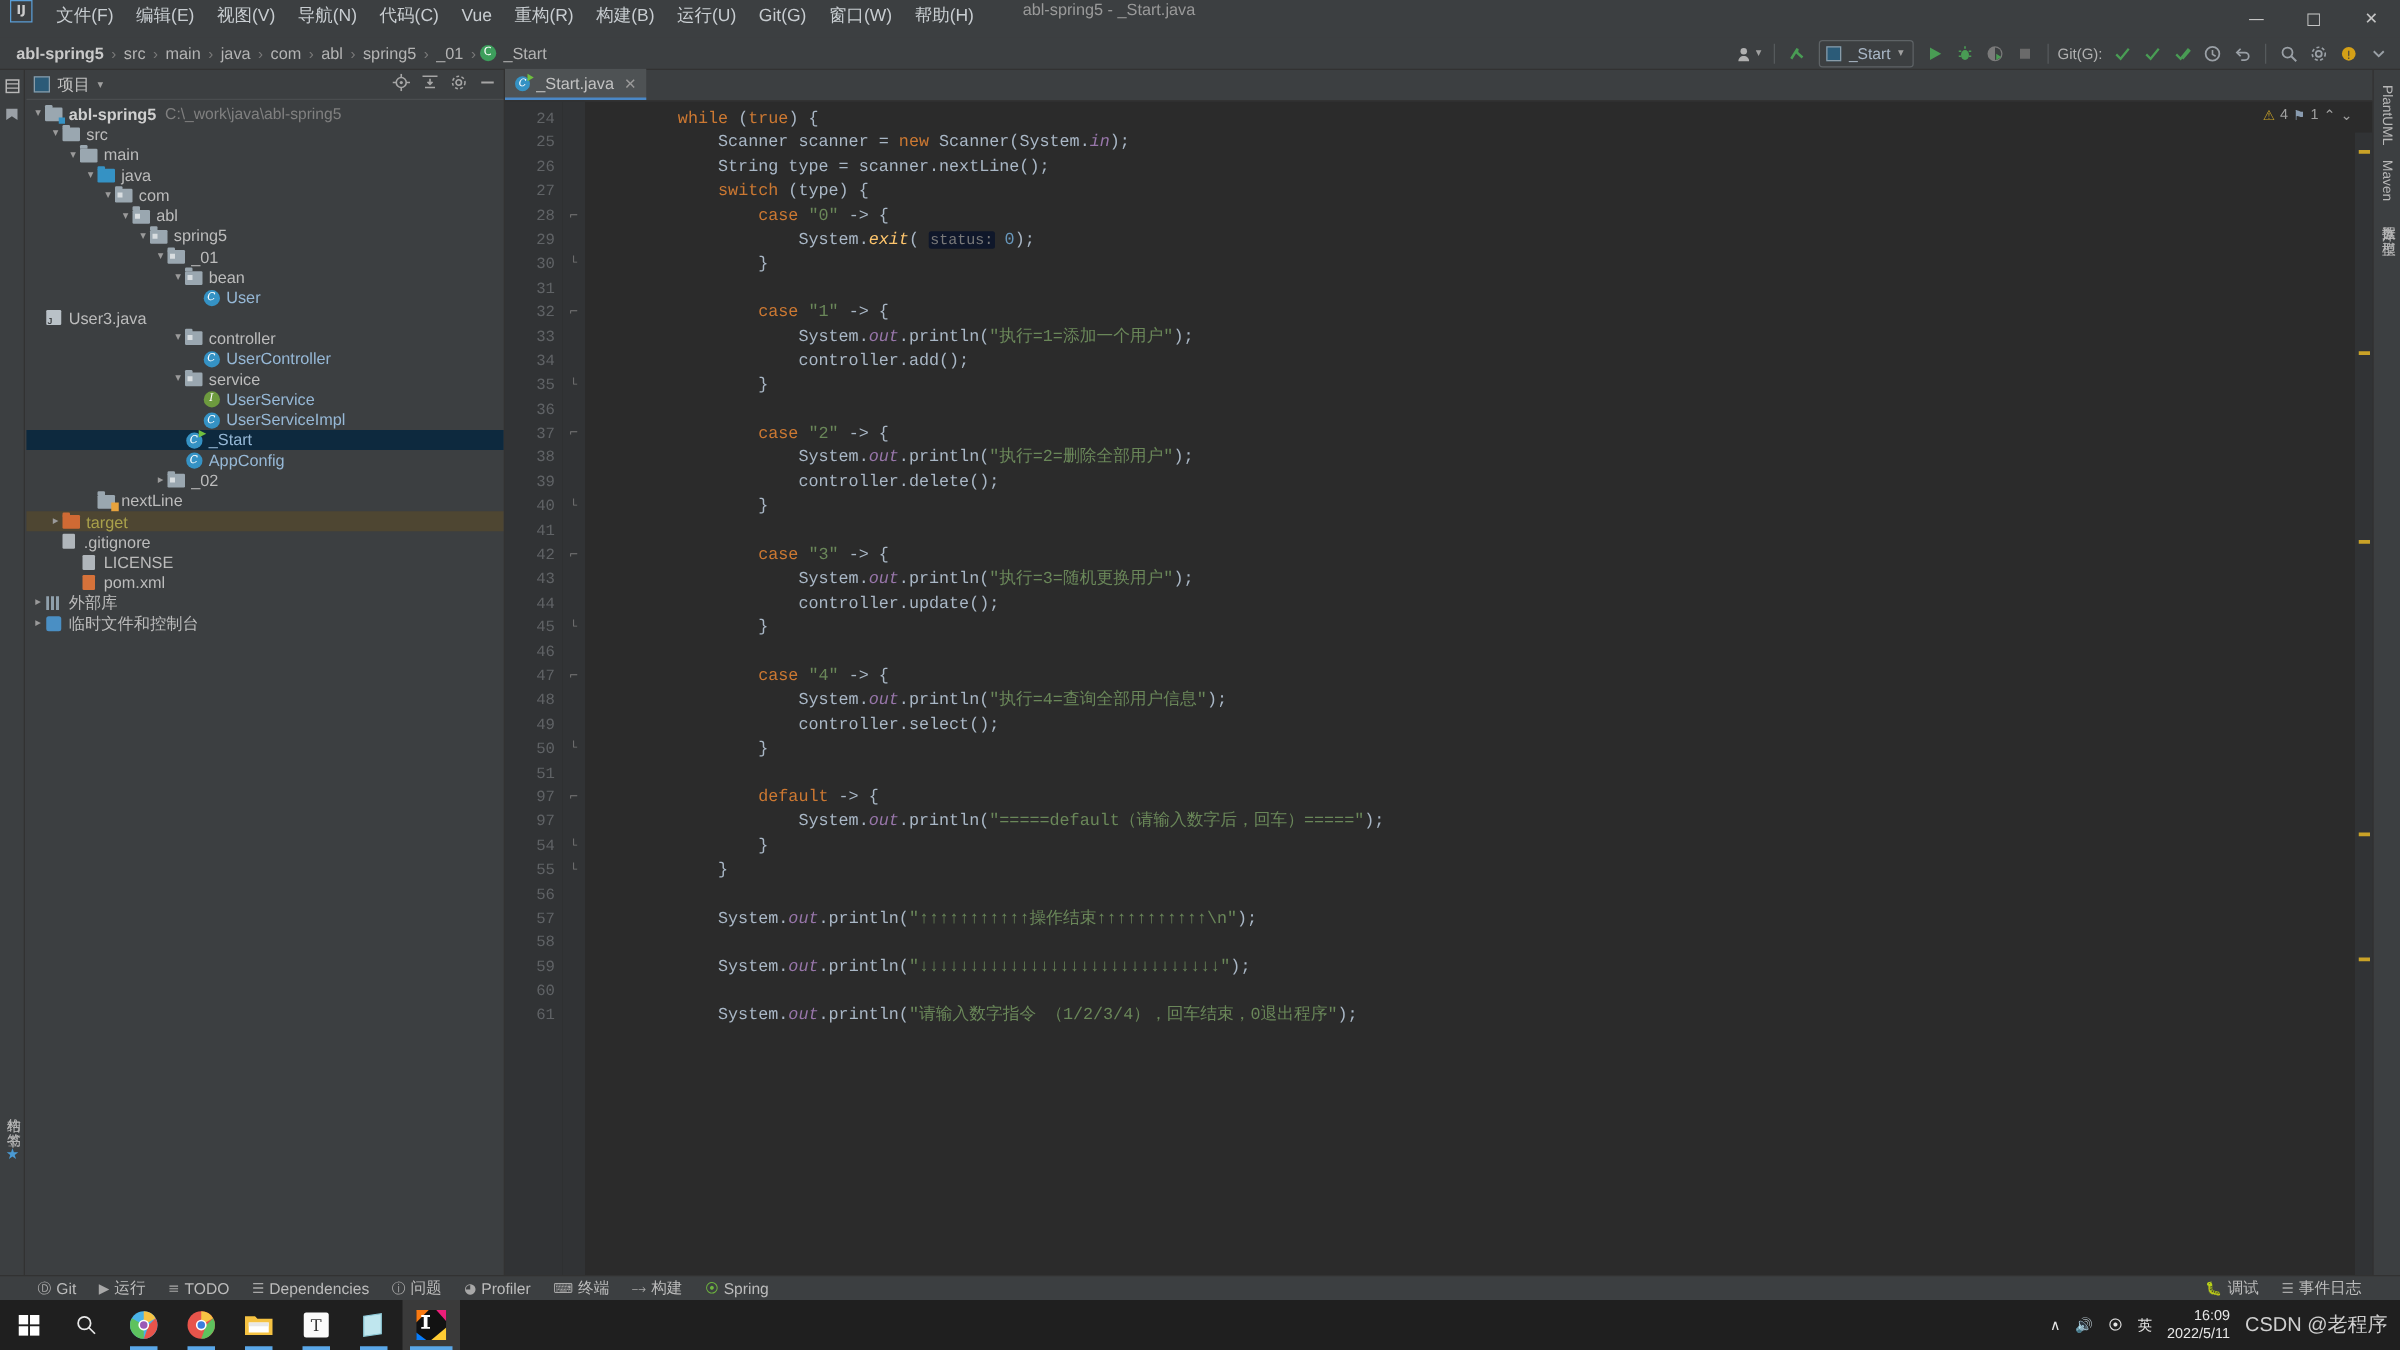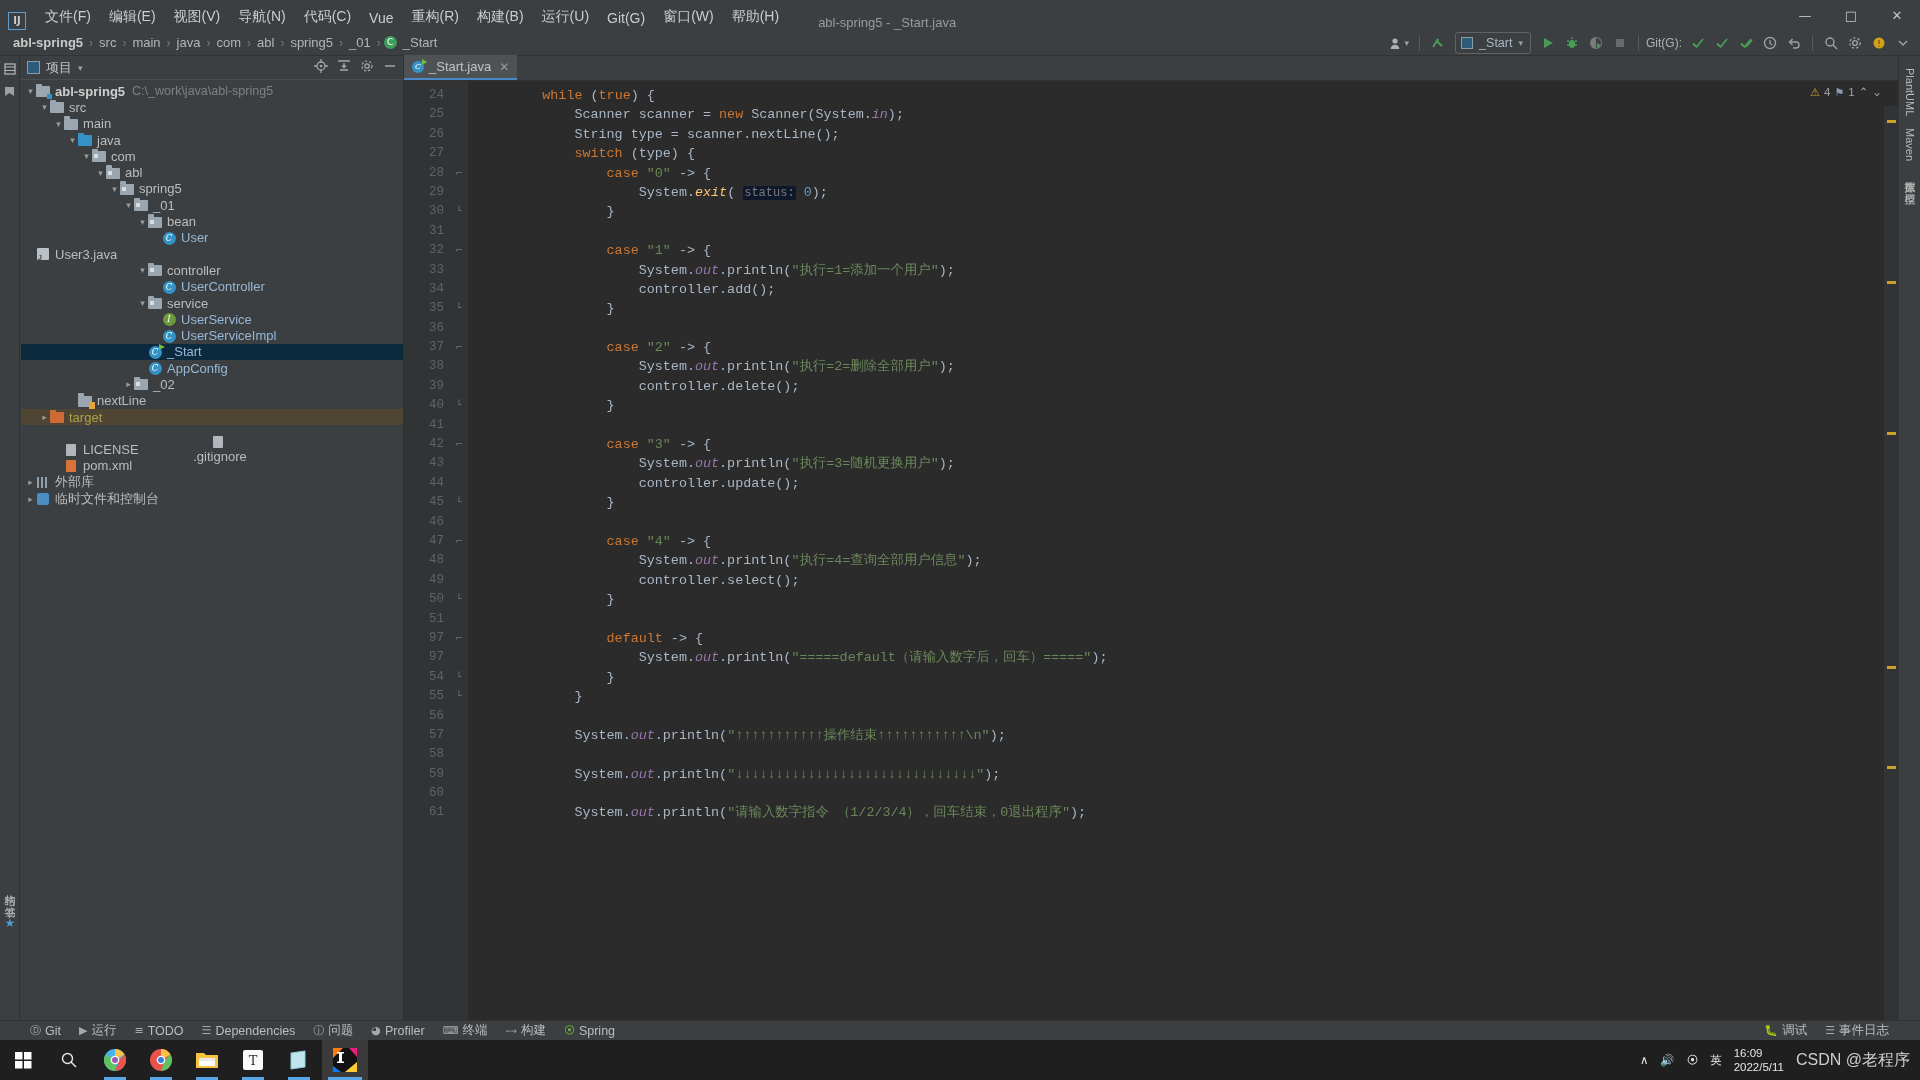--- a/index.html
+++ b/index.html
@@ -8,21 +8,21 @@
     background:#3c3f41;
     font-family:"Liberation Sans", sans-serif;
     color:#bbbbbb;
     -webkit-font-smoothing:antialiased;
   }
   #app { position:relative; width:1920px; height:1080px; }
 
   
   .menubar {
     position:absolute; left:0; top:0; width:1920px; height:30px;
-    background:#3c3f41; display:flex; align-items:flex-end;
+    background:#3c3f41; display:flex; align-items:flex-start;
     font-size:14px; color:#c8cdd1;
   }
   .ij-logo {
     width:18px; height:18px; margin-left:8px; margin-right:10px;
     border:1px solid #5a9ed6; background:#3c3f41; color:#ccc;
     font-size:10px; line-height:16px; text-align:center; font-weight:bold;
     font-family:"DejaVu Sans", sans-serif;
   }
   .menuitem { padding:4px 9px; white-space:nowrap; cursor:default; }
   .win-title {
@@ -285,21 +285,21 @@
     background:
       linear-gradient(#fff,#fff) 0 0/7.5px 7.5px no-repeat,
       linear-gradient(#fff,#fff) 9.5px 0/7.5px 7.5px no-repeat,
       linear-gradient(#fff,#fff) 0 9.5px/7.5px 7.5px no-repeat,
       linear-gradient(#fff,#fff) 9.5px 9.5px/7.5px 7.5px no-repeat;
   }
   .tb-right-sys {
     margin-left:auto; display:flex; align-items:center; gap:12px; padding-right:10px;
     color:#e6e6e6; font-size:11.5px;
   }
-  .clock { text-align:left; line-height:14px; font-size:11.5px; }
+  .clock { text-align:right; line-height:14px; font-size:11.5px; }
 </style>
 </head>
 <body>
 
 <div id="app">
 
   <div class="menubar">
     <div class="ij-logo">IJ</div>
     <div class="menuitem">文件(F)</div>
     <div class="menuitem">编辑(E)</div>
@@ -640,21 +640,21 @@
           </span>
           <span class="tlabel">nextLine</span>
         </div>
         <div class="trow target-row" style="padding-left: 18px;">
           <span class="arrow">▸</span>
           <span class="ticon">
             <span class="folder orange"></span>
           </span>
           <span class="tlabel target">target</span>
         </div>
-        <div class="trow" style="padding-left: 16px; flex-direction: column;">
+        <div class="trow" style="padding-left: 16px;">
           <span class="arrow empty">&nbsp;</span>
           <span class="ticon">
             <span class="fileicon"></span>
           </span>
           <span class="tlabel">.gitignore</span>
         </div>
         <div class="trow" style="padding-left: 32px;">
           <span class="arrow empty">&nbsp;</span>
           <span class="ticon">
             <span class="fileicon"></span>

